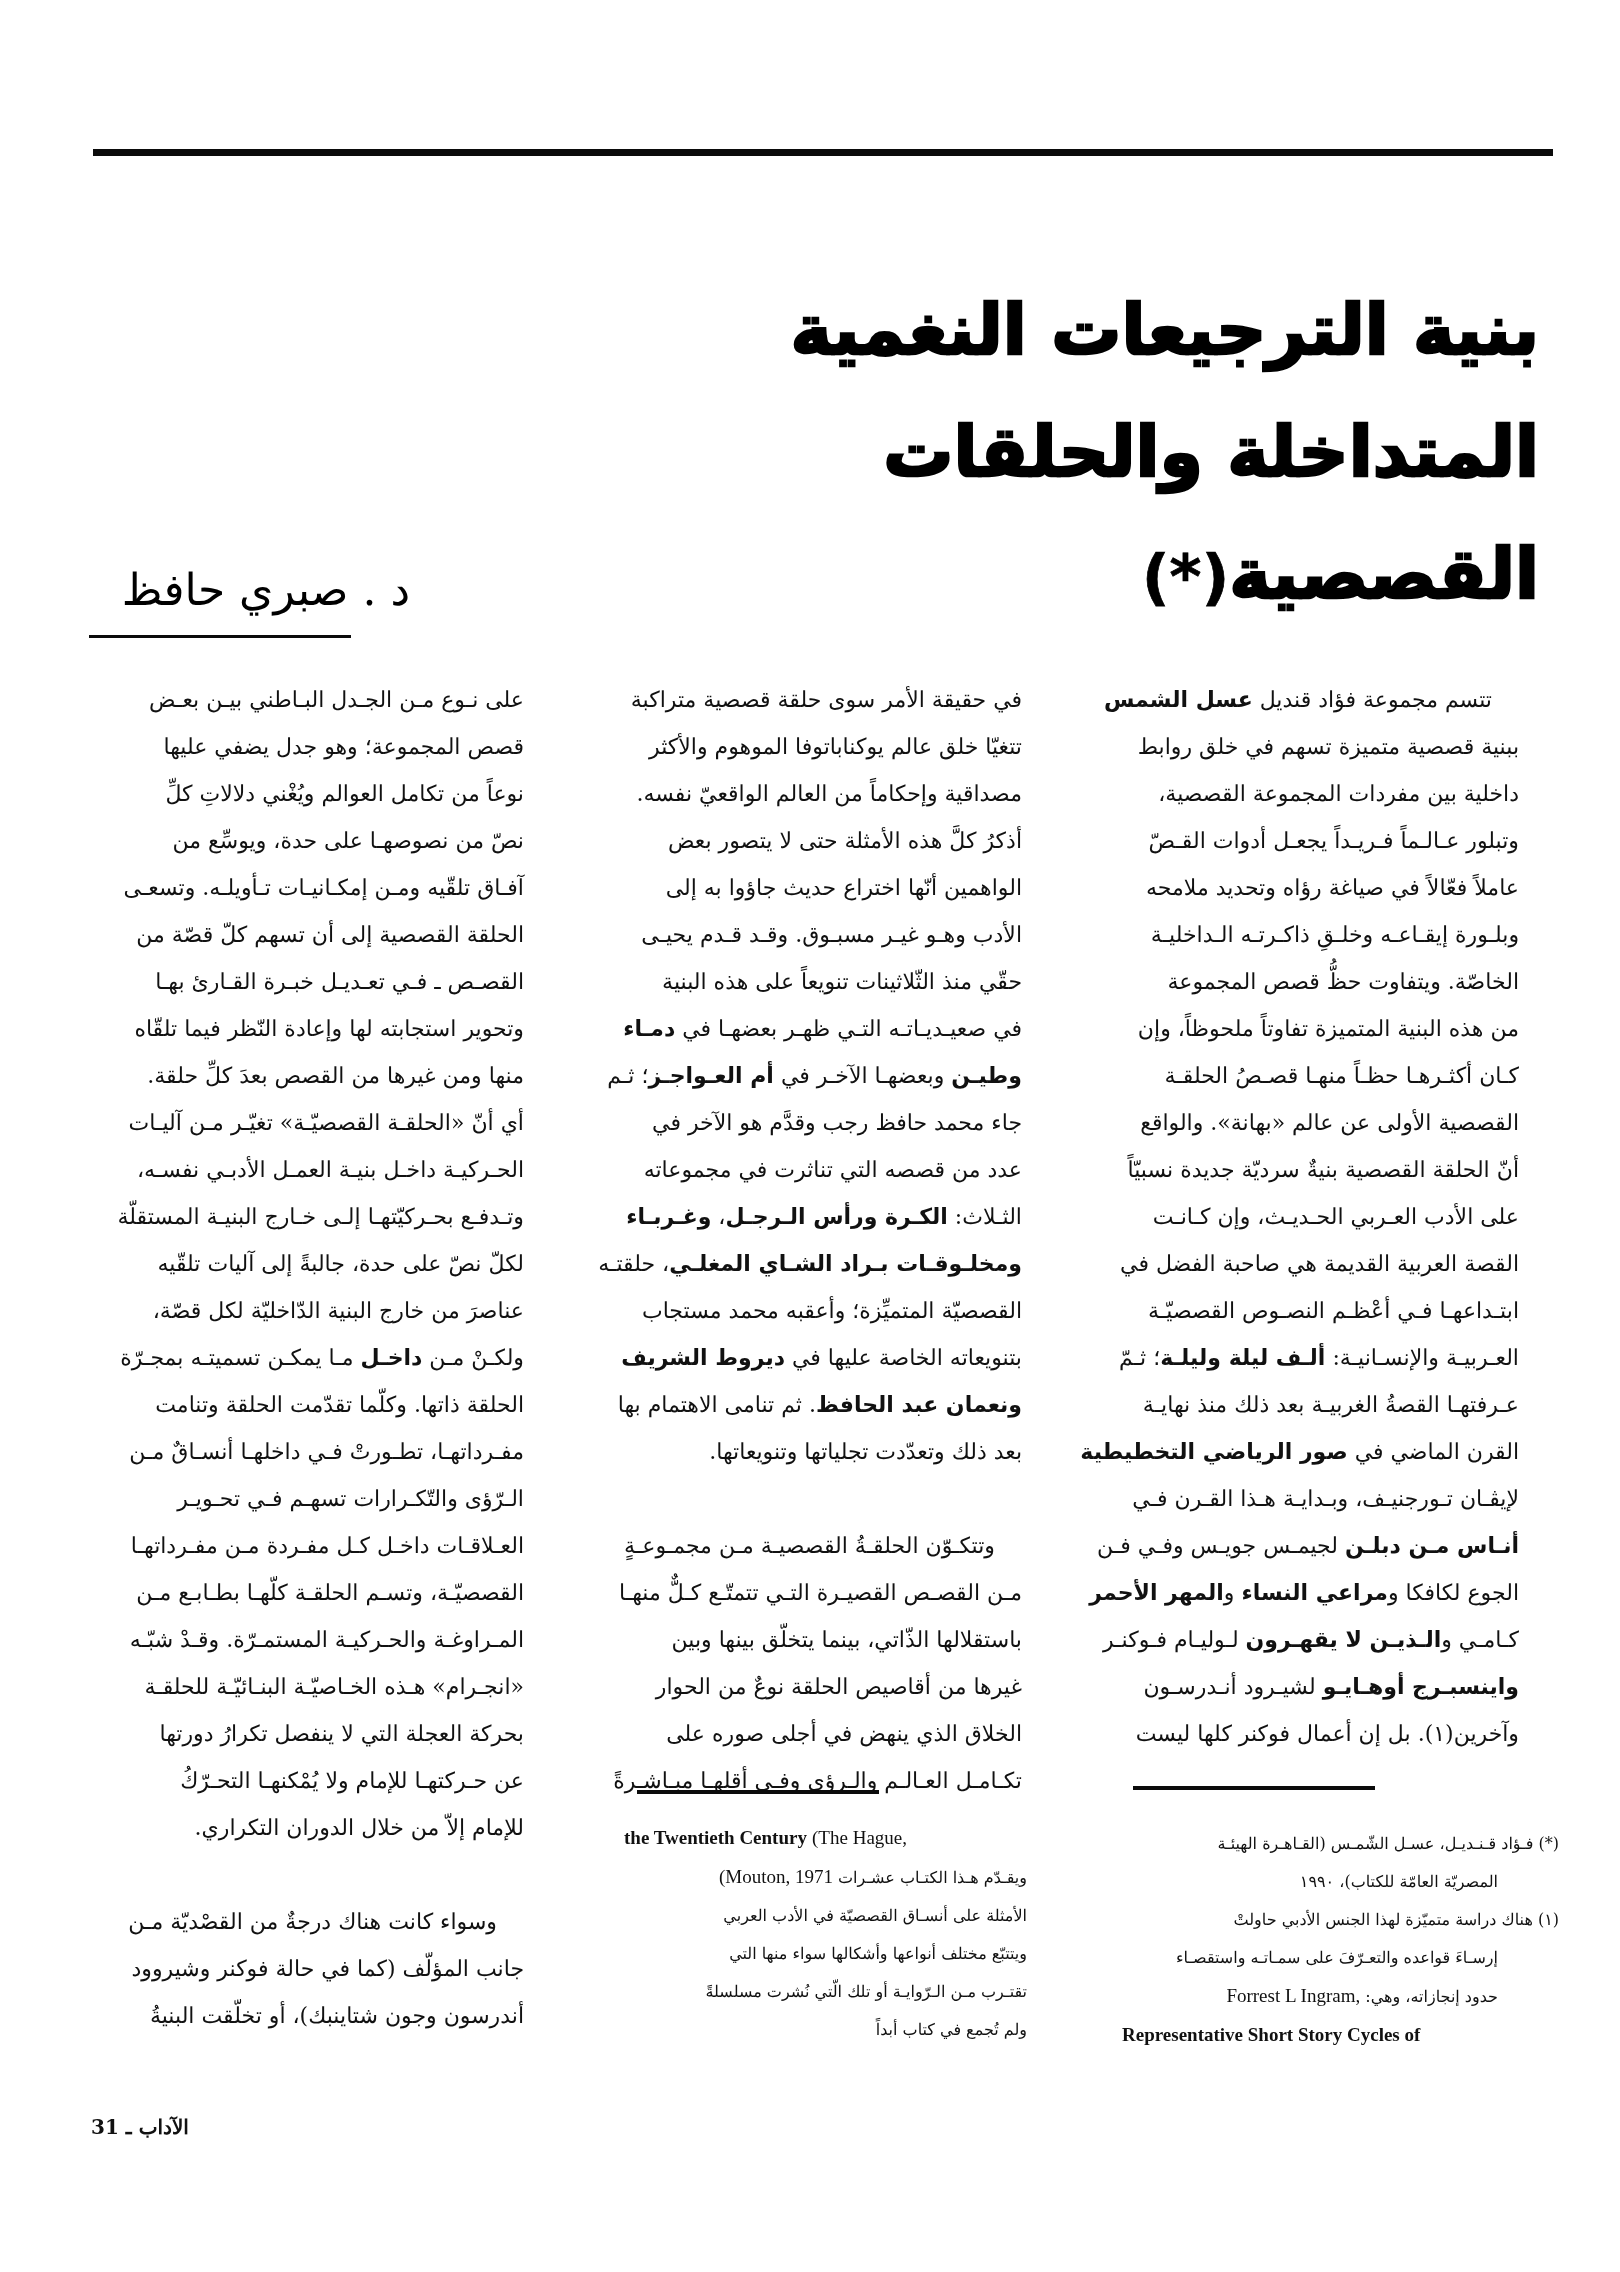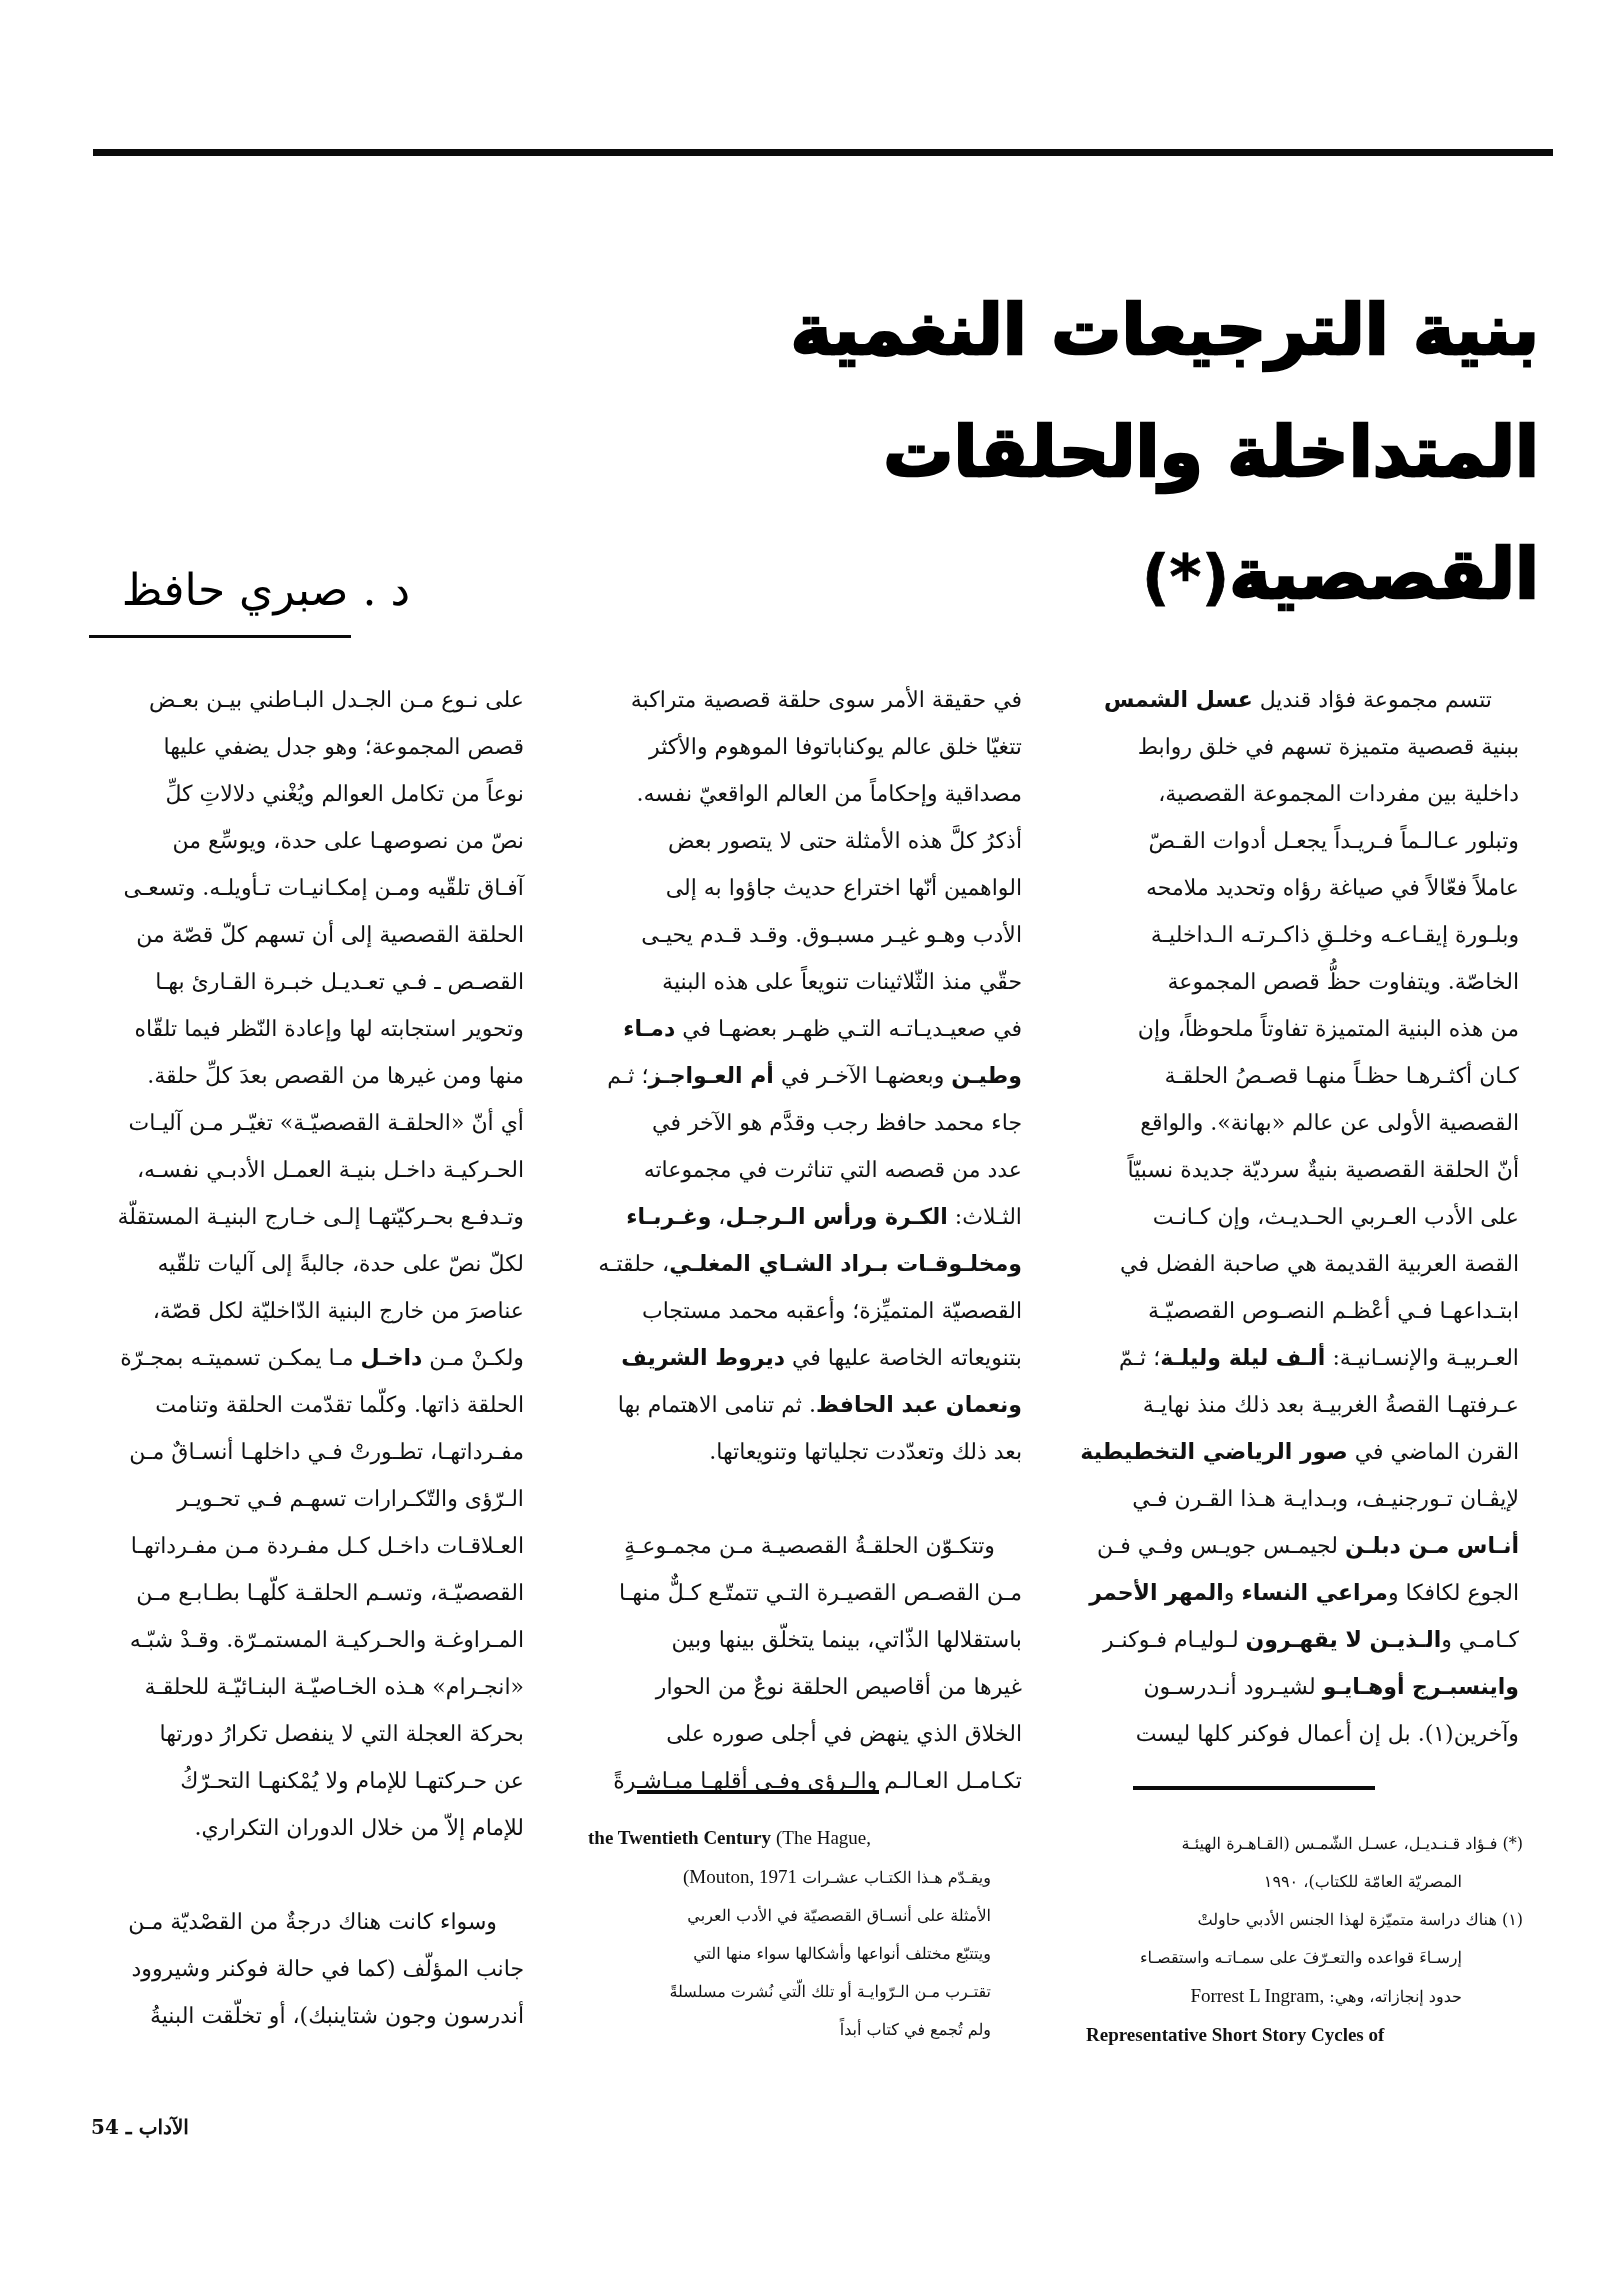--- a/index.html
+++ b/index.html
@@ -39,21 +39,21 @@
   .gap { height: 47px; }
 
   .fn-rule {
     position: absolute; height: 4px; background: #0b0b0b;
   }
   .fn-rule.right { left: 1133px; top: 1786px; width: 242px; }
   .fn-rule.mid { left: 637px; top: 1790px; width: 242px; }
 
   .footnotes {
     position: absolute; direction: rtl; text-align: right;
-    font-family: "DejaVu Serif", serif; font-size: 16px; line-height: 38px; color: #111;
+    font-family: "DejaVu Serif", serif; font-size: 16px; line-height: 38px; color: #111; margin-left: 36px;
   }
   .footnotes .en { direction: ltr; unicode-bidi: isolate; font-family: "Liberation Serif", serif; font-size: 19px; }
   .footnotes .en-bold { font-weight: 700; }
   .fn-right { left: 1086px; top: 1825px; width: 437px; }
   .fn-mid { left: 588px; top: 1819px; width: 403px; }
   .fn-line { display: block; white-space: nowrap; }
   .fn-line.ltr { direction: ltr; text-align: left; }
   .fn-line.indent2 { padding-right: 61px; }
 
   .page-footer {
@@ -187,14 +187,14 @@
   <span class="fn-line">
     <span>ويقـدّم هـذا الكتـاب عشـرات</span>
     <span class="en">(Mouton, 1971</span>
   </span>
   <span class="fn-line">الأمثلة على أنسـاق القصصيّة في الأدب العربي</span>
   <span class="fn-line">ويتتبّع مختلف أنواعها وأشكالها سواء منها التي</span>
   <span class="fn-line">تقتـرب مـن الـرّوايـة أو تلك الّتي نُشرت مسلسلةً</span>
   <span class="fn-line">ولم تُجمع في كتاب أبداً</span>
 </div>
 
-<div class="page-footer">الآداب ـ 54</div>
+<div class="page-footer">الآداب ـ 31</div>
 
 
 </body></html>

